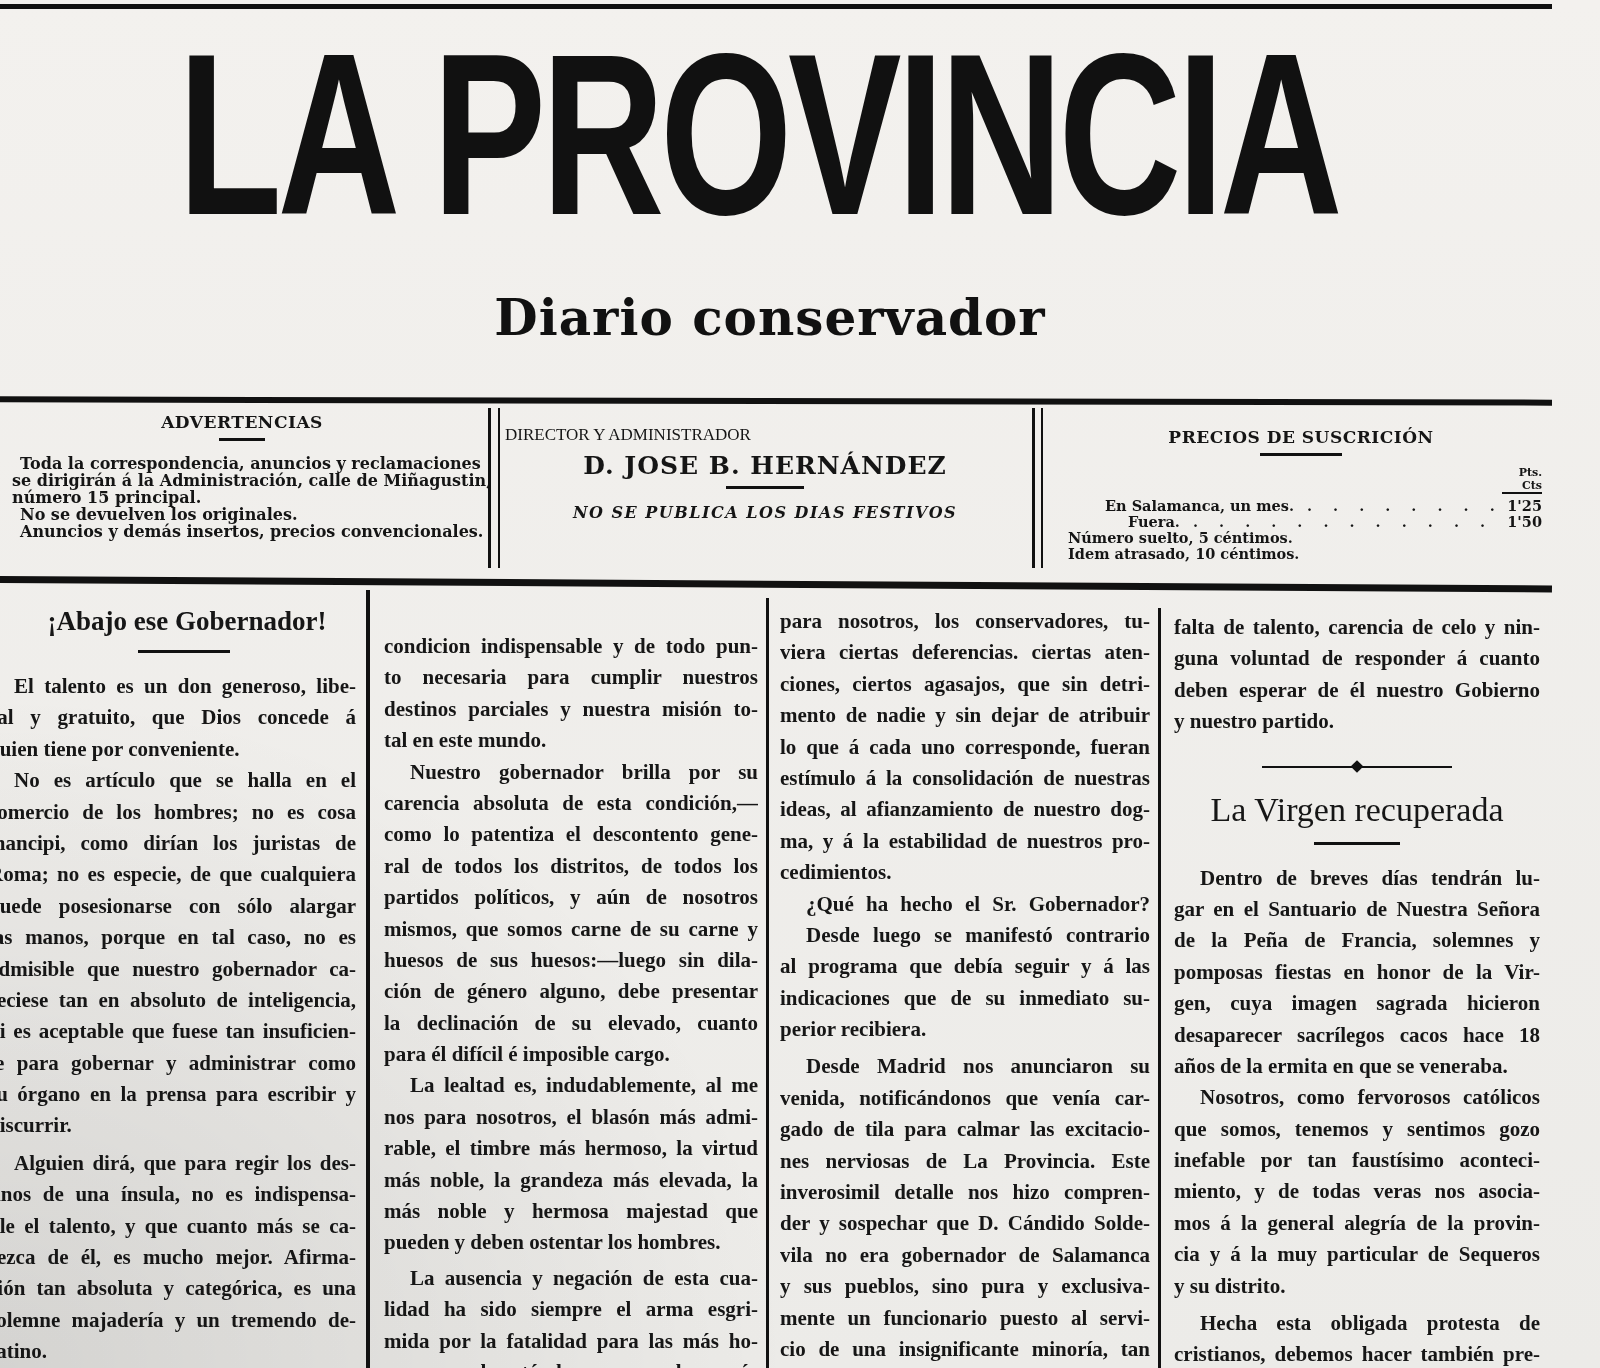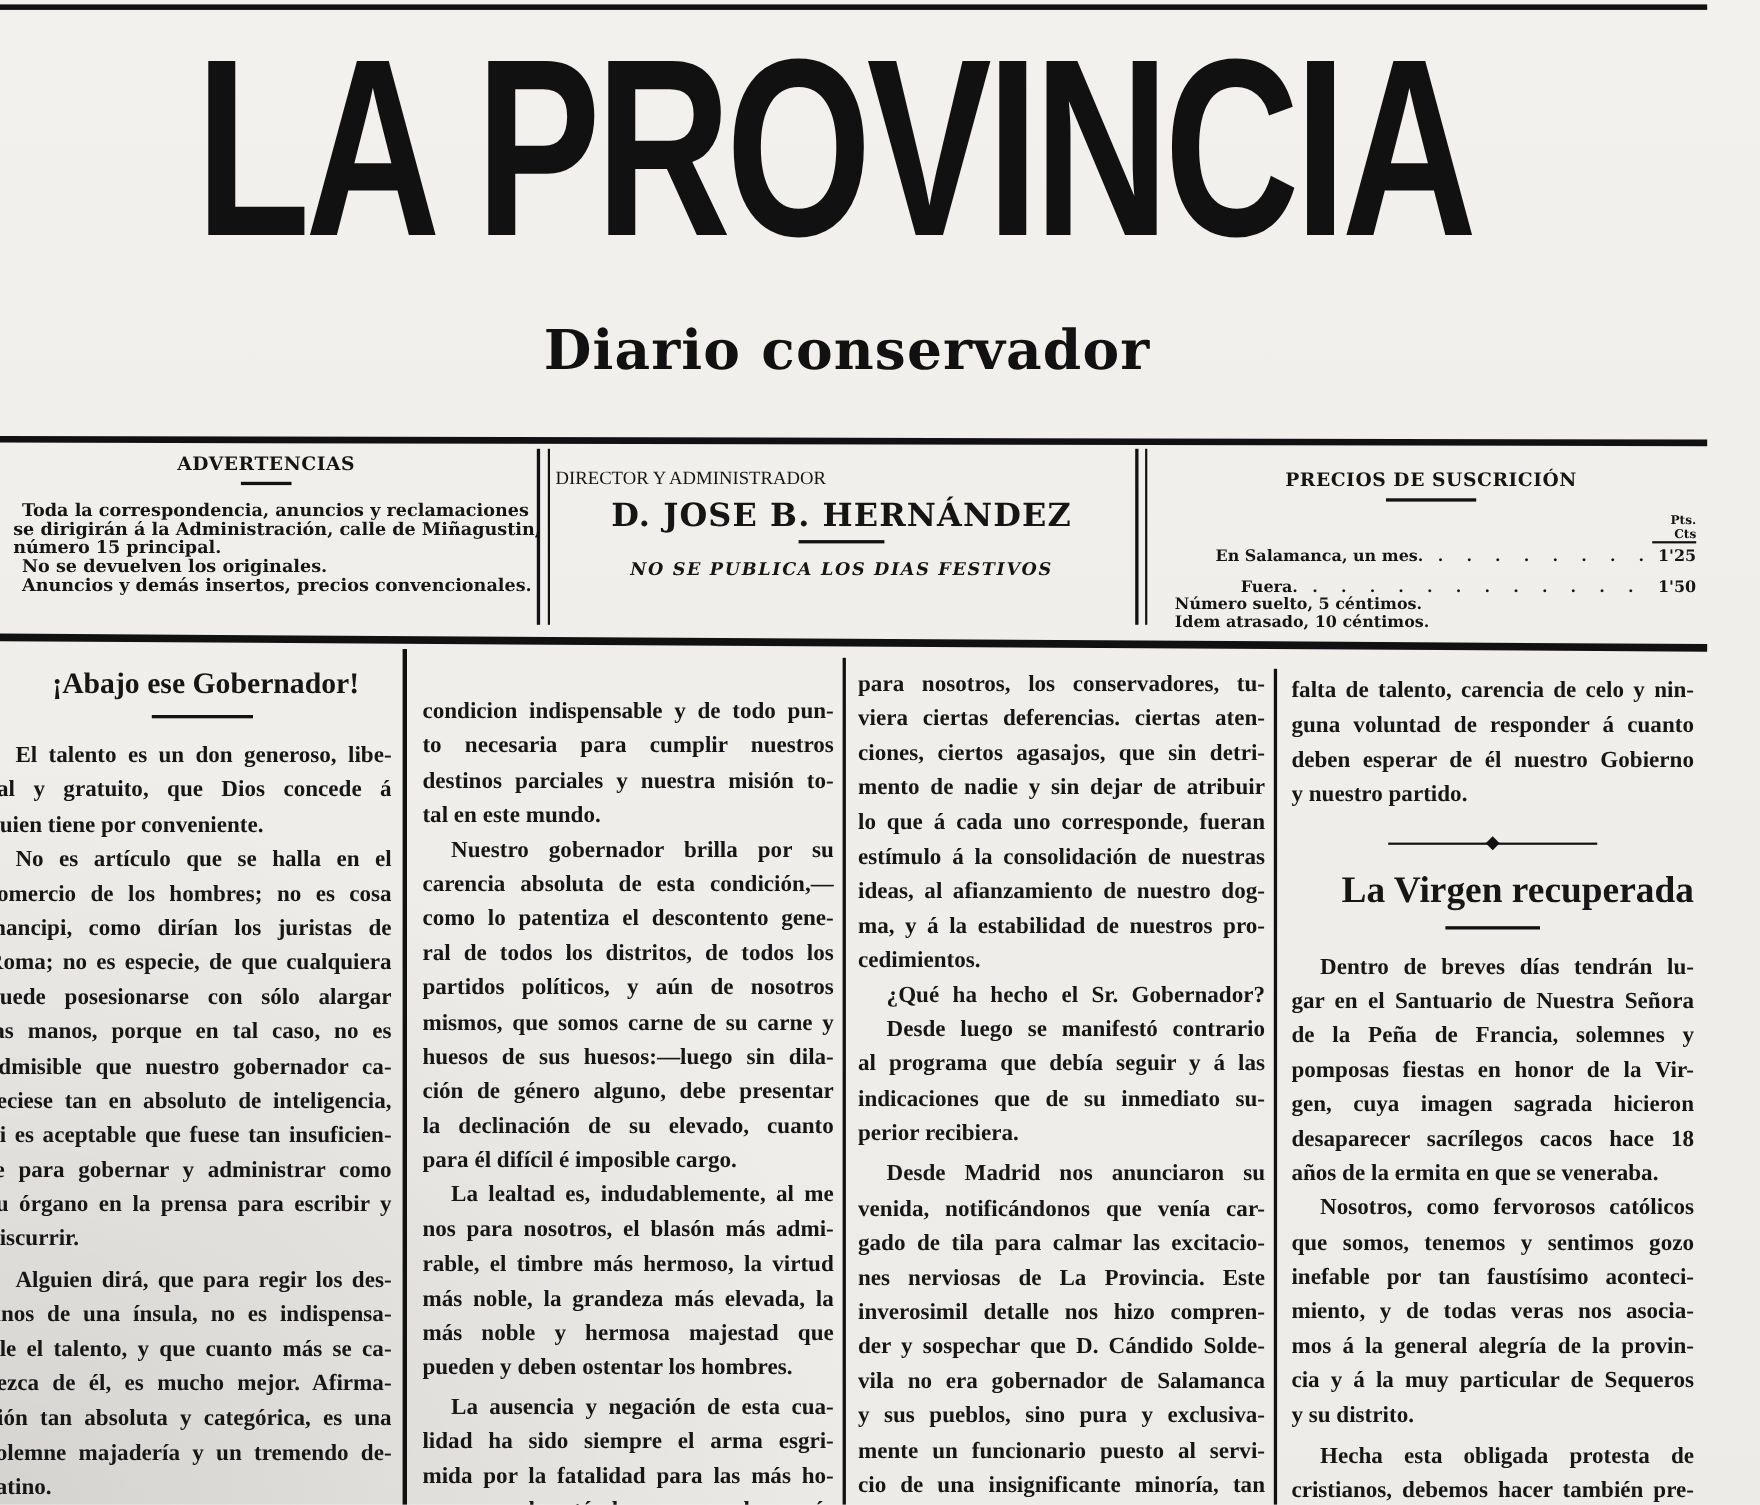--- a/index.html
+++ b/index.html
@@ -23,30 +23,30 @@
   .masthead-sub {
     position:absolute; left:430px; top:288px; width:680px; text-align:center;
     font-family:"DejaVu Serif", serif; font-weight:bold; font-size:50px;
     letter-spacing:1px; color:#111;
   }
   .info { position:absolute; top:405px; height:165px; }
   .info h3 { margin:0; text-align:center; font-family:"DejaVu Serif", serif; font-weight:900; font-size:17px; letter-spacing:0.5px; }
   .short-rule { height:3px; background:#111; margin:6px auto 0; }
   .adv p { margin:0; font-size:16px; line-height:17px; font-weight:bold; white-space:nowrap; }
   .dir .small { text-align:left; font-size:17px; margin-top:20px; font-family:"Liberation Serif", serif; }
-  .dir .name { text-align:center; font-size:29px; font-weight:bold; letter-spacing:1px; margin-top:6px; font-family:"DejaVu Serif", serif; }
+  .dir .name { text-align:center; font-size:25px; font-weight:bold; letter-spacing:1px; margin-top:6px; font-family:"DejaVu Serif", serif; }
   .dir .note { text-align:center; font-size:16px; font-style:italic; font-weight:bold; margin-top:14px; letter-spacing:1.5px; }
   .prices .row { display:flex; font-size:14.5px; font-weight:bold; line-height:16px; white-space:nowrap; }
   .prices .dots { flex:1; overflow:hidden; letter-spacing:8px; }
   .col { position:absolute; top:594px; font-family:"Liberation Serif", serif; font-weight:bold; font-size:21px; line-height:31.4px; color:#161616; }
   .col .ln { white-space:nowrap; display:block; text-align:justify; text-align-last:justify; height:31.4px; overflow:hidden; }
   .col .ln.last { text-align-last:left; }
   .col .ln.ind { padding-left:26px; }
   .col h2 { margin:0; text-align:center; font-size:27px; line-height:34px; font-weight:bold; }
-  .col h1 { margin:0; text-align:right; font-size:34px; line-height:44px; font-weight:bold; }
+  .col h1 { margin:0; text-align:center; font-size:34px; line-height:44px; font-weight:normal; }
   .orn { position:relative; height:14px; margin:8px auto 10px; width:190px; }
   .orn:before { content:""; position:absolute; left:0; right:0; top:6px; height:2px; background:#111; }
   .orn:after { content:""; position:absolute; left:50%; top:2px; width:9px; height:9px; background:#111; transform:translateX(-50%) rotate(45deg); }
 </style>
 </head>
 <body>
 
 <div class="page">
 
   <div class="rule" style="left:0;top:4px;width:1552px;height:5px;"></div>
@@ -81,21 +81,21 @@
 
   <div class="info prices" style="left:1060px;width:482px;">
     <h3 style="margin-top:22px;">PRECIOS DE SUSCRICIÓN</h3>
     <div class="short-rule" style="width:82px;margin-bottom:10px;"></div>
     <div style="text-align:right;font-size:11px;font-weight:bold;border-bottom:2px solid #111;width:40px;margin-left:auto;">Pts. Cts</div>
     <div class="row" style="padding-left:45px;margin-top:4px;">
       <span>En Salamanca, un mes.</span>
       <span class="dots">&nbsp;. . . . . . . . . . . . . . . . .</span>
       <span>1'25</span>
     </div>
-    <div class="row" style="padding-left:68px;margin-top:12px;">
+    <div class="row" style="padding-left:68px;">
       <span>Fuera.</span>
       <span class="dots">&nbsp;. . . . . . . . . . . . . . . . . . . . . . . .</span>
       <span>1'50</span>
     </div>
     <div class="row" style="padding-left:8px;">Número suelto, 5 céntimos.</div>
     <div class="row" style="padding-left:8px;">Idem atrasado, 10 céntimos.</div>
   </div>
 
   <div class="rule" style="left:0;top:576px;width:1552px;height:7px;transform:rotate(0.35deg);transform-origin:left;"></div>
 

